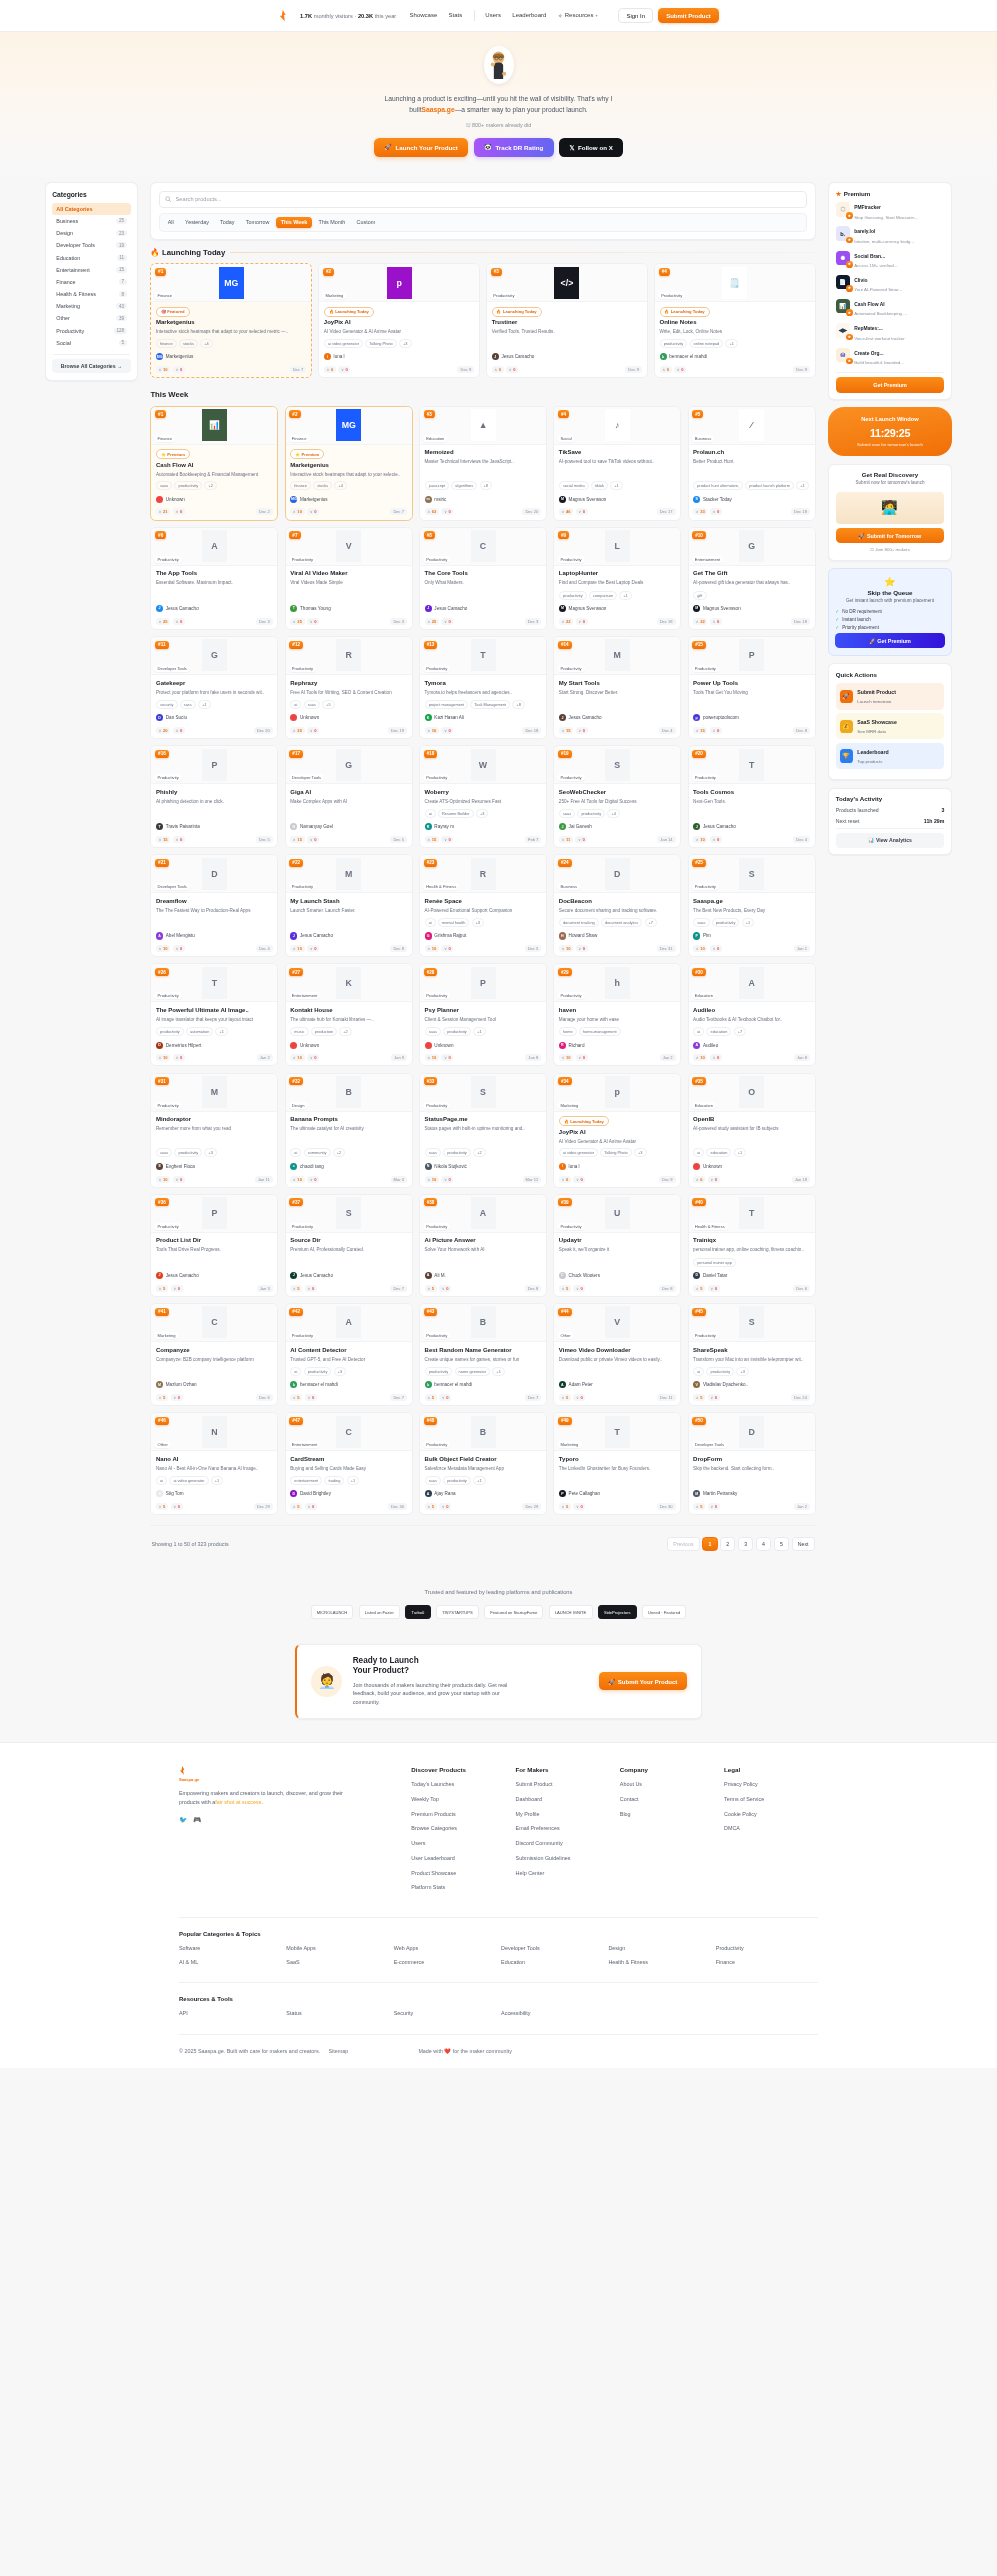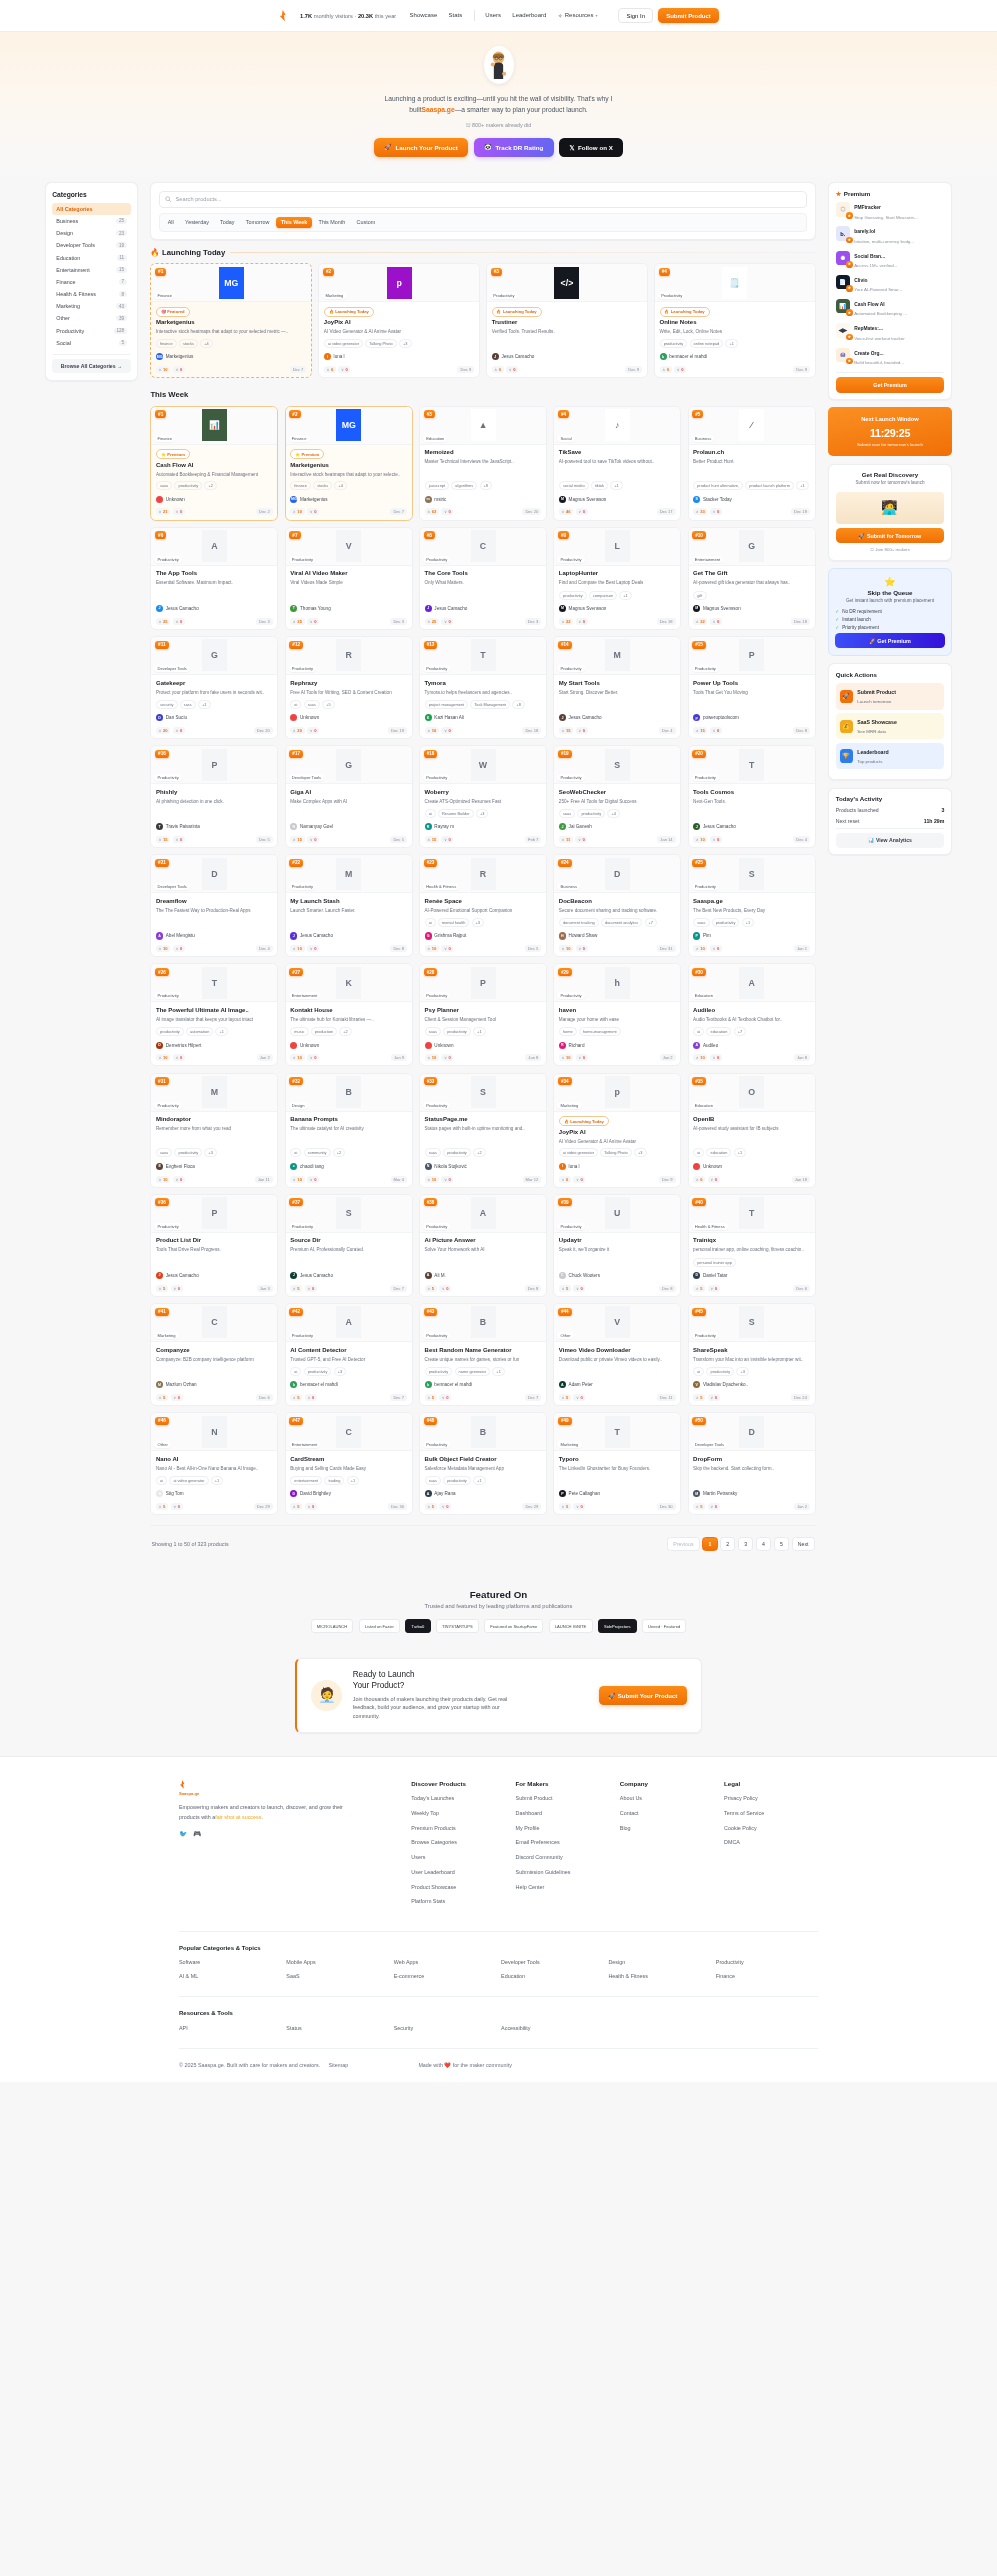--- a/index.html
+++ b/index.html
@@ -165,21 +165,21 @@
   }
   .prem-name { font-size:4.9px; font-weight:800; line-height:1.3; }
   .prem-desc { font-size:4.4px; color:#8b919c; line-height:1.4; }
   .rail-div { height:0.5px; background:#eef0f2; margin: 2.1px 0 5.2px;}
   .btn-full {
     display:block; width:100%; text-align:center; font-size:5.4px; font-weight:700; color:#fff;
     padding: 4.6px; border-radius:4.6px; border:none; cursor:pointer;
     background: linear-gradient(180deg,#fb8c17,#f06f06);
   }
   .countdown {
-    background: linear-gradient(170deg,#fb9022,#f06f06); color:#fff; border-radius:5px;
+    background: linear-gradient(170deg,#fb9022,#f06f06); color:#fff; border-radius:16px;
     padding: 8.2px 6.2px; text-align:center;
   }
   .countdown .t { font-size:5.7px; font-weight:800; line-height:1.35; }
   .countdown .clock { font-size: 10.8px; font-weight:800; margin: 3.6px 0 3.1px; letter-spacing:-0.3px;}
   .countdown .s { font-size: 4.4px; opacity:.92; line-height:1.4;}
   .disc { text-align:center; }
   .disc h4 { justify-content:center; font-size:6.2px; margin-bottom:2.1px;}
   .disc .s { font-size:4.6px; color:#6b7280; line-height:1.45; margin-bottom:4.6px;}
   .disc-img { height:32px; border-radius:4.1px; background: linear-gradient(180deg,#fdf0dc,#f6e3c6); margin-bottom:4.6px; display:flex;align-items:center;justify-content:center;font-size:13.4px;}
   .disc .join { font-size:4.4px; color:#8b919c; margin-top:3.6px; }
@@ -211,21 +211,21 @@
   .ext-badge.dark { background:#16181d; color:#fff; border-color:#16181d;}
 
   
   .cta-wrap { display:flex; justify-content:center; padding: 9.3px 0 23px; background:#f7f7f8;}
   .cta {
     width: 407px; background:#fff; border:0.5px solid #eceef1; border-left: 2.1px solid #f2700a;
     border-radius: 6.2px; padding: 11.3px 14.4px; display:flex; align-items:center; gap: 10.3px;
     box-shadow: 0 0.5px 2.1px rgba(16,24,40,.05);
   }
   .cta-av { width:31px; height:31px; border-radius:50%; background:#fdf0dc; display:flex;align-items:center;justify-content:center;font-size:14.4px; flex-shrink:0;}
-  .cta h3 { font-size:8.2px; font-weight:400; line-height:1.3; margin-bottom:3.6px;}
+  .cta h3 { font-size:8.2px; font-weight:700; line-height:1.3; margin-bottom:3.6px;}
   .cta p { font-size:5.4px; color:#5b6270; line-height:1.6; max-width: 175px;}
   .cta-btn {
     margin-left:auto; font-size:6px; font-weight:700; color:#fff; border:none; cursor:pointer;
     background: linear-gradient(180deg,#fb8c17,#f06f06); border-radius:4.6px; padding: 5.7px 9.3px;
     display:flex; align-items:center; gap:3.1px; white-space:nowrap;
     box-shadow:0 1.5px 4.1px rgba(240,111,6,.28);
   }
 
   
   footer { background:#fff; border-top:0.5px solid #ededf0; padding: 23px 0 14.4px; }
@@ -1867,21 +1867,20 @@
    </div>
         </div>
       <div class="rail-div"></div>
       <button class="btn-grey">📊 View Analytics</button>
     </div>
 
   </aside>
 </div>
 
 <section class="featured-on">
-  <h2>Featured On</h2>
   <p>Trusted and featured by leading platforms and publications</p>
   <div class="badges-row" id="ext-badges">
       <span class="ext-badge">MICROLAUNCH</span>
       <span class="ext-badge">Listed on Fazier</span>
       <span class="ext-badge dark">Turbo0</span>
       <span class="ext-badge">TINYSTARTUPS</span>
       <span class="ext-badge">Featured on StartupFame</span>
       <span class="ext-badge">LAUNCH IGNITE</span>
       <span class="ext-badge dark">SideProjectors</span>
       <span class="ext-badge">Uneed · Featured</span>

